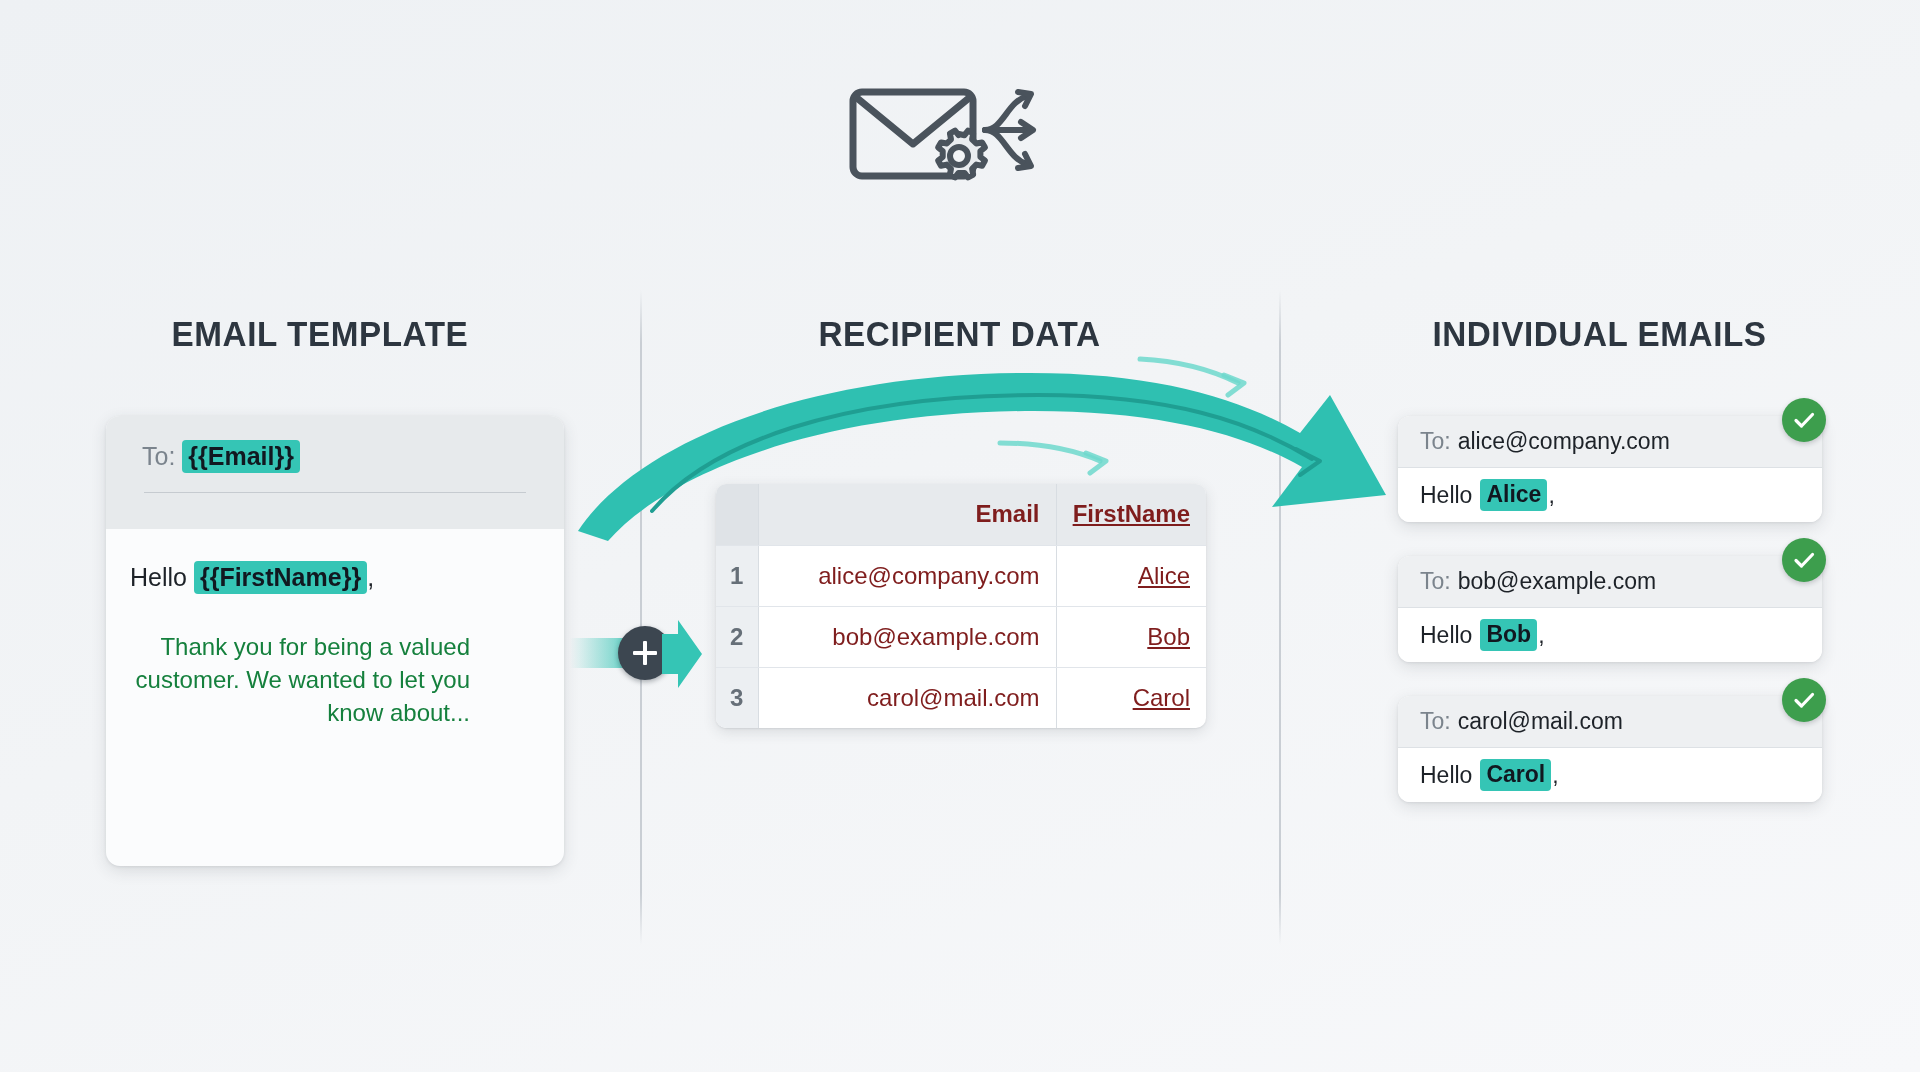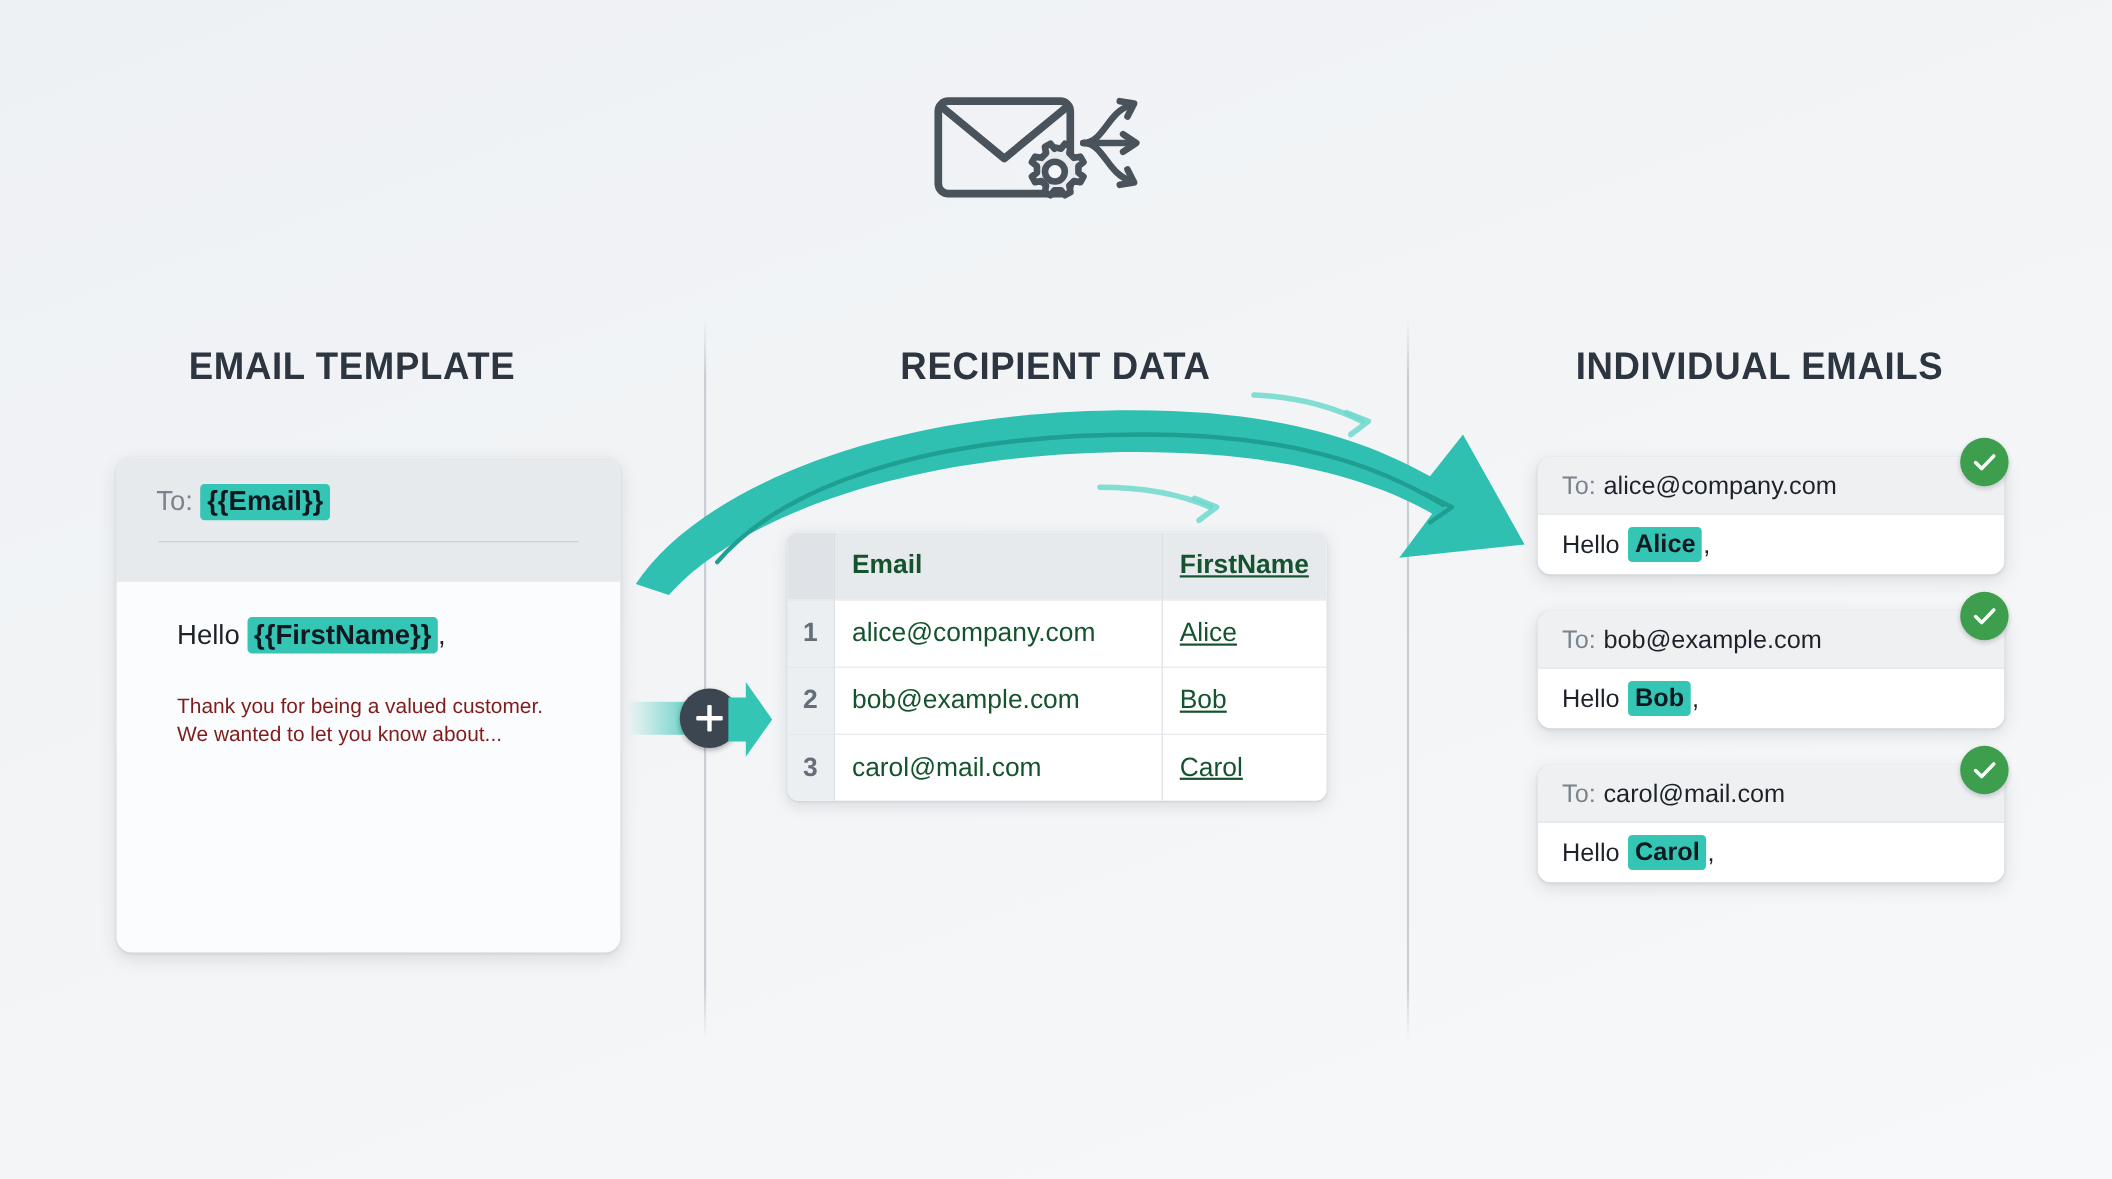--- a/index.html
+++ b/index.html
@@ -73,27 +73,28 @@
     margin: 18px 2px 16px 2px;
   }
   .merge-tag {
     background: #35c5b5;
     color: #111820;
     font-weight: bold;
     padding: 2px 6px 3px 6px;
     border-radius: 4px;
   }
   #template-body {
-    padding: 34px 36px 0 55px;
+    padding: 34px 36px 0 24px;
     background: #fbfcfd;
   }
   #template-greeting { font-size: 25px; color: #1d2228; margin-bottom: 38px; }
   #template-paragraph {
-    font-size: 19px; color: #7f1d1d; line-height: 1.38;
+    font-size: 24px; color: #15803d; line-height: 1.38;
     width: 340px;
+    text-align: right;
   }
 
   
   #merge-connector {
     position: absolute;
     left: 570px; top: 608px;
     width: 130px; height: 92px;
   }
   #merge-fade {
     position: absolute;
@@ -131,23 +132,23 @@
     left: 716px; top: 484px;
     width: 490px;
     border-radius: 10px;
     background: #ffffff;
     box-shadow: 0 4px 14px rgba(45,54,64,0.13), 0 1px 2px rgba(45,54,64,0.10);
     overflow: hidden;
     border-collapse: collapse;
   }
   #recipient-table table { width: 100%; border-collapse: collapse; }
   #recipient-table th, #recipient-table td {
-    text-align: left;
+    text-align: right;
     font-size: 24px;
-    color: #14532d;
+    color: #7f1d1d;
     padding: 0 16px;
     height: 61px;
     border-right: 1px solid #d8dde2;
     border-bottom: 1px solid #e1e5ea;
   }
   #recipient-table thead th { background: #e7eaed; font-weight: bold; height: 61px; }
   #recipient-table th.idx, #recipient-table td.idx {
     width: 42px; background: #eceff2; color: #666f78;
     font-weight: bold; text-align: center; padding: 0;
   }

